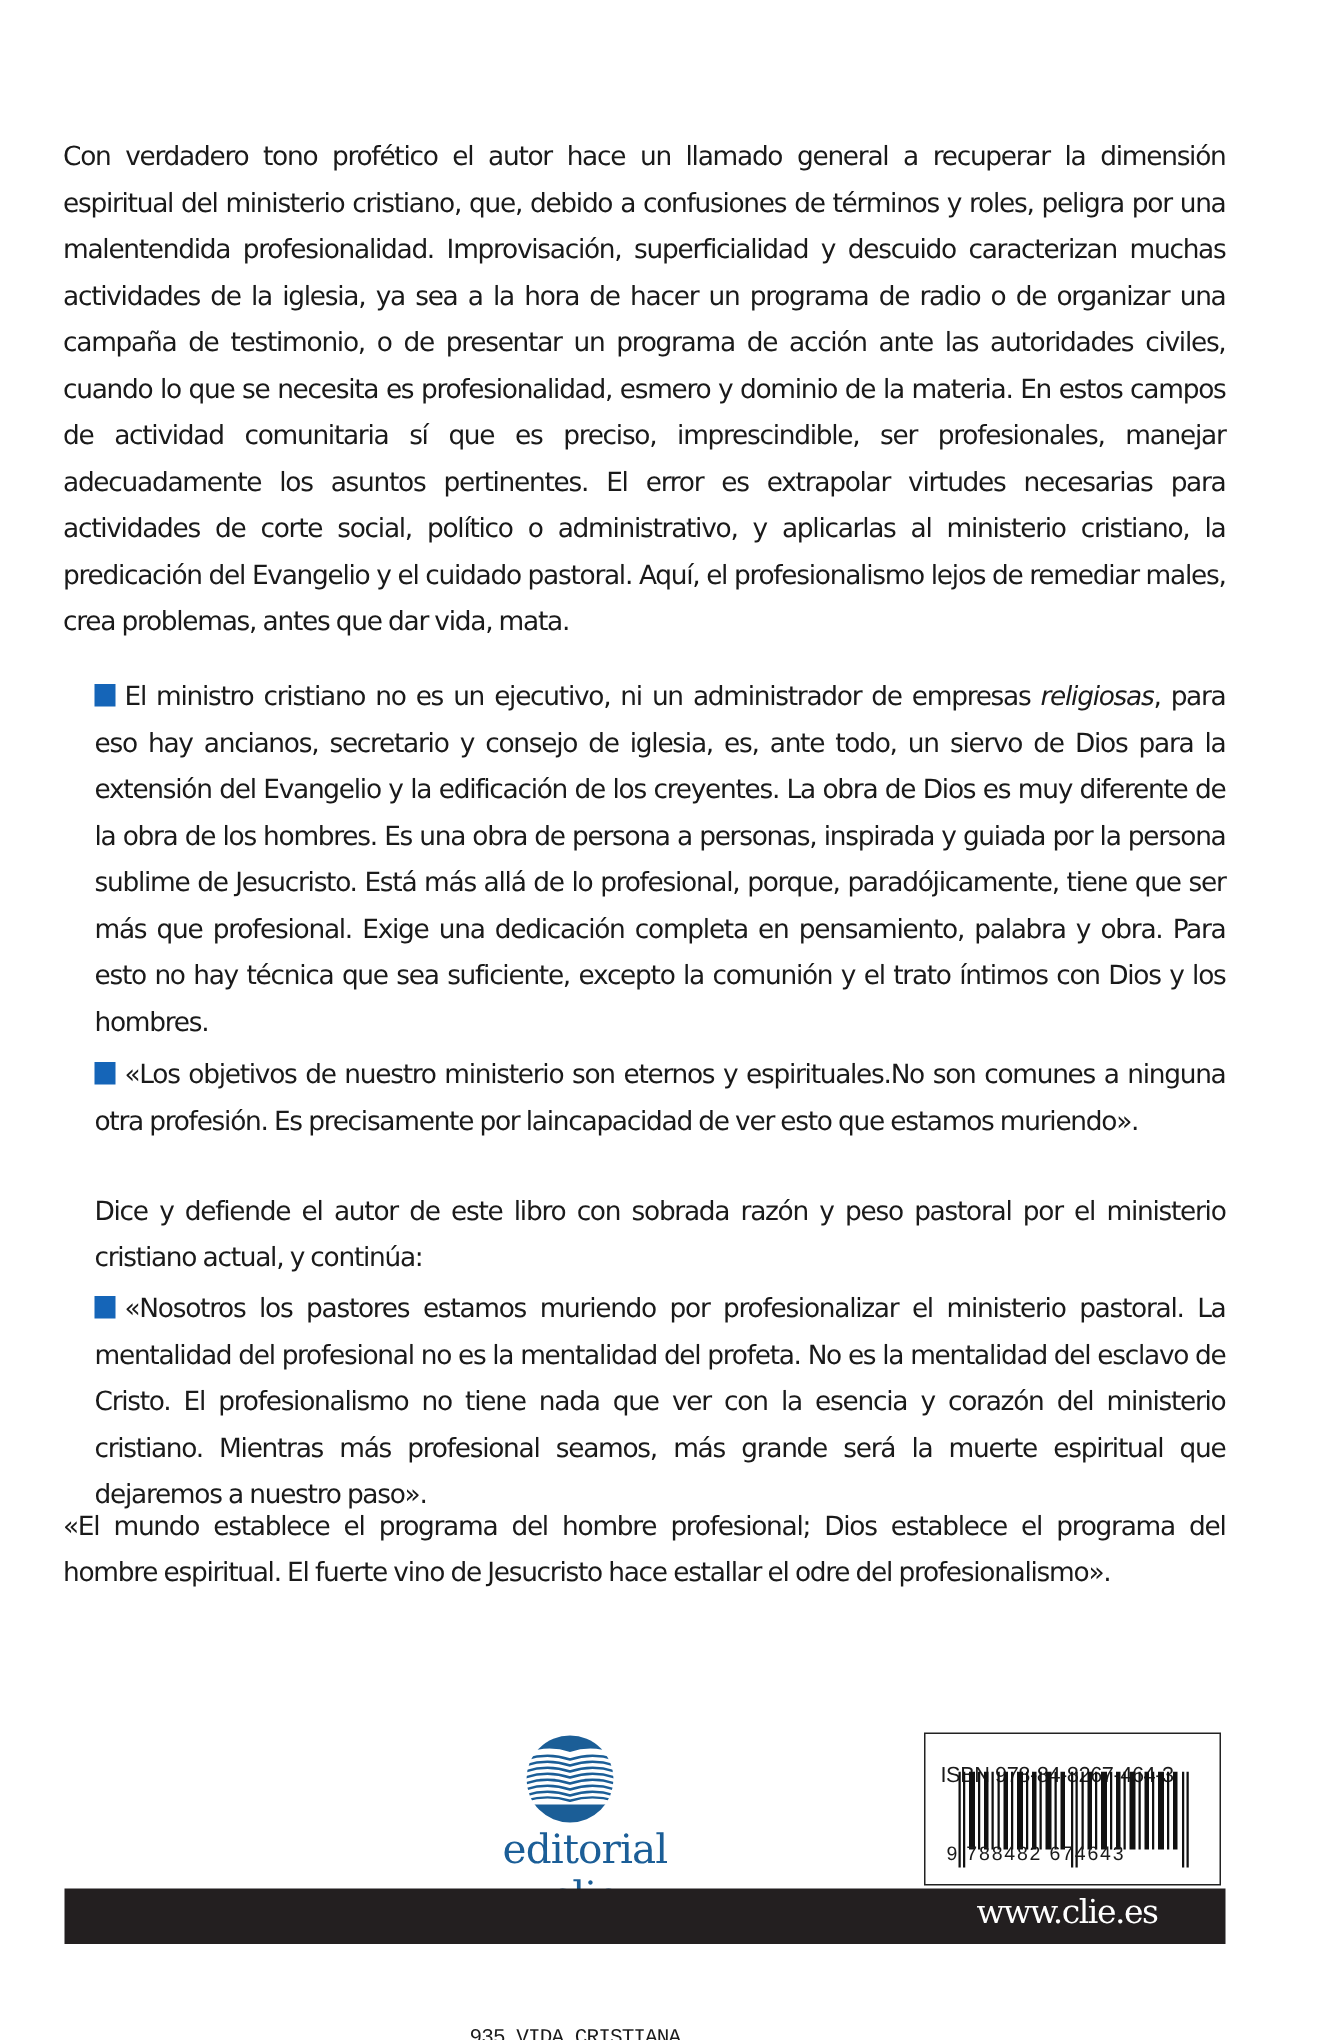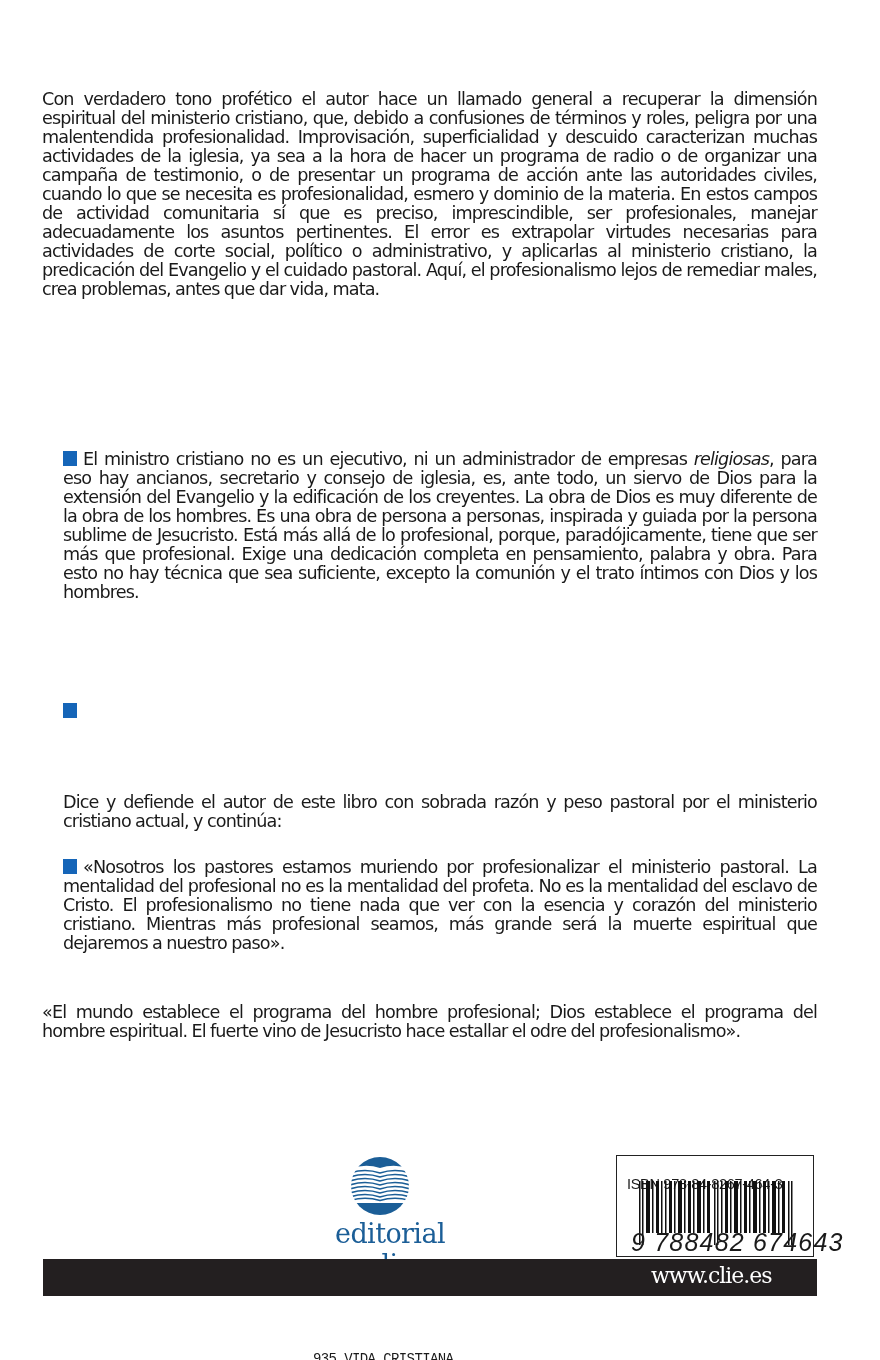--- a/index.html
+++ b/index.html
@@ -14,21 +14,21 @@
       overflow: hidden;
       color: #1a1a1a;
       font-family: "DejaVu Sans", sans-serif;
     }
     .text-block {
       position: absolute;
       left: 42px;
       width: 775px;
       font-family: "DejaVu Sans", sans-serif;
       font-size: 17.6px;
-      line-height: 19px;
+      line-height: 31px;
       letter-spacing: -0.85px;
       word-spacing: -0.5px;
       text-align: justify;
       text-align-last: left;
       margin: 0;
       transform-origin: left top;
     }
     .text-block.indented {
       left: 63px;
       width: 754px;
@@ -100,26 +100,25 @@
       left: 10px;
       top: 25px;
       width: 178px;
       height: 72px;
     }
     .isbn-digits {
       position: absolute;
       left: 14px;
       top: 72px;
       font-family: "Liberation Sans", sans-serif;
-      font-size: 25px;
+      font-size: 13px;
       letter-spacing: 1.2px;
       color: #1a1a1a;
       background: transparent;
       white-space: pre;
-      font-style: italic;
     }
     .banner {
       position: absolute;
       left: 43px;
       top: 1259px;
       width: 774px;
       height: 37px;
       background: #231f20;
     }
     .slogan {
@@ -158,21 +157,21 @@
 
 <p class="text-block" id="p1">
   <span>Con verdadero tono profético el autor hace un llamado general a recuperar la dimensión espiritual del ministerio cristiano, que, debido a confusiones de términos y roles, peligra por una malentendida profesionalidad. Improvisación, superficialidad y descuido caracterizan muchas actividades de la iglesia, ya sea a la hora de hacer un programa de radio o de organizar una campaña de testimonio, o de presentar un programa de acción ante las autoridades civiles, cuando lo que se necesita es profesionalidad, esmero y dominio de la materia. En estos campos de actividad comunitaria sí que es preciso, imprescindible, ser profesionales, manejar adecuadamente los asuntos pertinentes. El error es extrapolar virtudes necesarias para actividades de corte social, político o administrativo, y aplicarlas al ministerio cristiano, la predicación del Evangelio y el cuidado pastoral. Aquí, el profesionalismo lejos de remediar males, crea problemas, antes que dar vida, mata.</span>
 </p>
 
 <p class="text-block indented" id="p2">
   <span class="bullet"></span><span>El ministro cristiano no es un ejecutivo, ni un administrador de empresas </span><span class="ital">religiosas</span><span>, para eso hay ancianos, secretario y consejo de iglesia, es, ante todo, un siervo de Dios para la extensión del Evangelio y la edificación de los creyentes. La obra de Dios es muy diferente de la obra de los hombres. Es una obra de persona a personas, inspirada y guiada por la persona sublime de Jesucristo. Está más allá de lo profesional, porque, paradójicamente, tiene que ser más que profesional. Exige una dedicación completa en pensamiento, palabra y obra. Para esto no hay técnica que sea suficiente, excepto la comunión y el trato íntimos con Dios y los hombres.</span>
 </p>
 
 <p class="text-block indented" id="p3">
-  <span class="bullet"></span>
+  <span class="bullet"></span><span>«Los objetivos de nuestro ministerio son eternos y espirituales.No son comunes a ninguna otra profesión. Es precisamente por laincapacidad de ver esto que estamos muriendo».</span>
 </p>
 
 <p class="text-block indented" id="p4">
   <span>Dice y defiende el autor de este libro con sobrada razón y peso pastoral por el ministerio cristiano actual, y continúa:</span>
 </p>
 
 <p class="text-block indented" id="p5">
   <span class="bullet"></span><span>«Nosotros los pastores estamos muriendo por profesionalizar el ministerio pastoral. La mentalidad del profesional no es la mentalidad del profeta. No es la mentalidad del esclavo de Cristo. El profesionalismo no tiene nada que ver con la esencia y corazón del ministerio cristiano. Mientras más profesional seamos, más grande será la muerte espiritual que dejaremos a nuestro paso».</span>
 </p>
 

